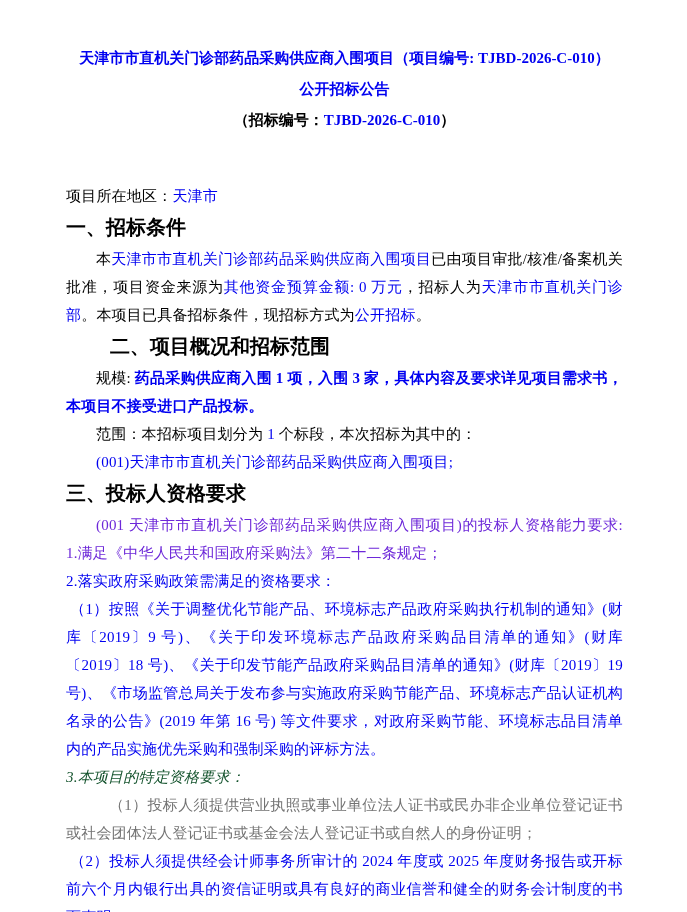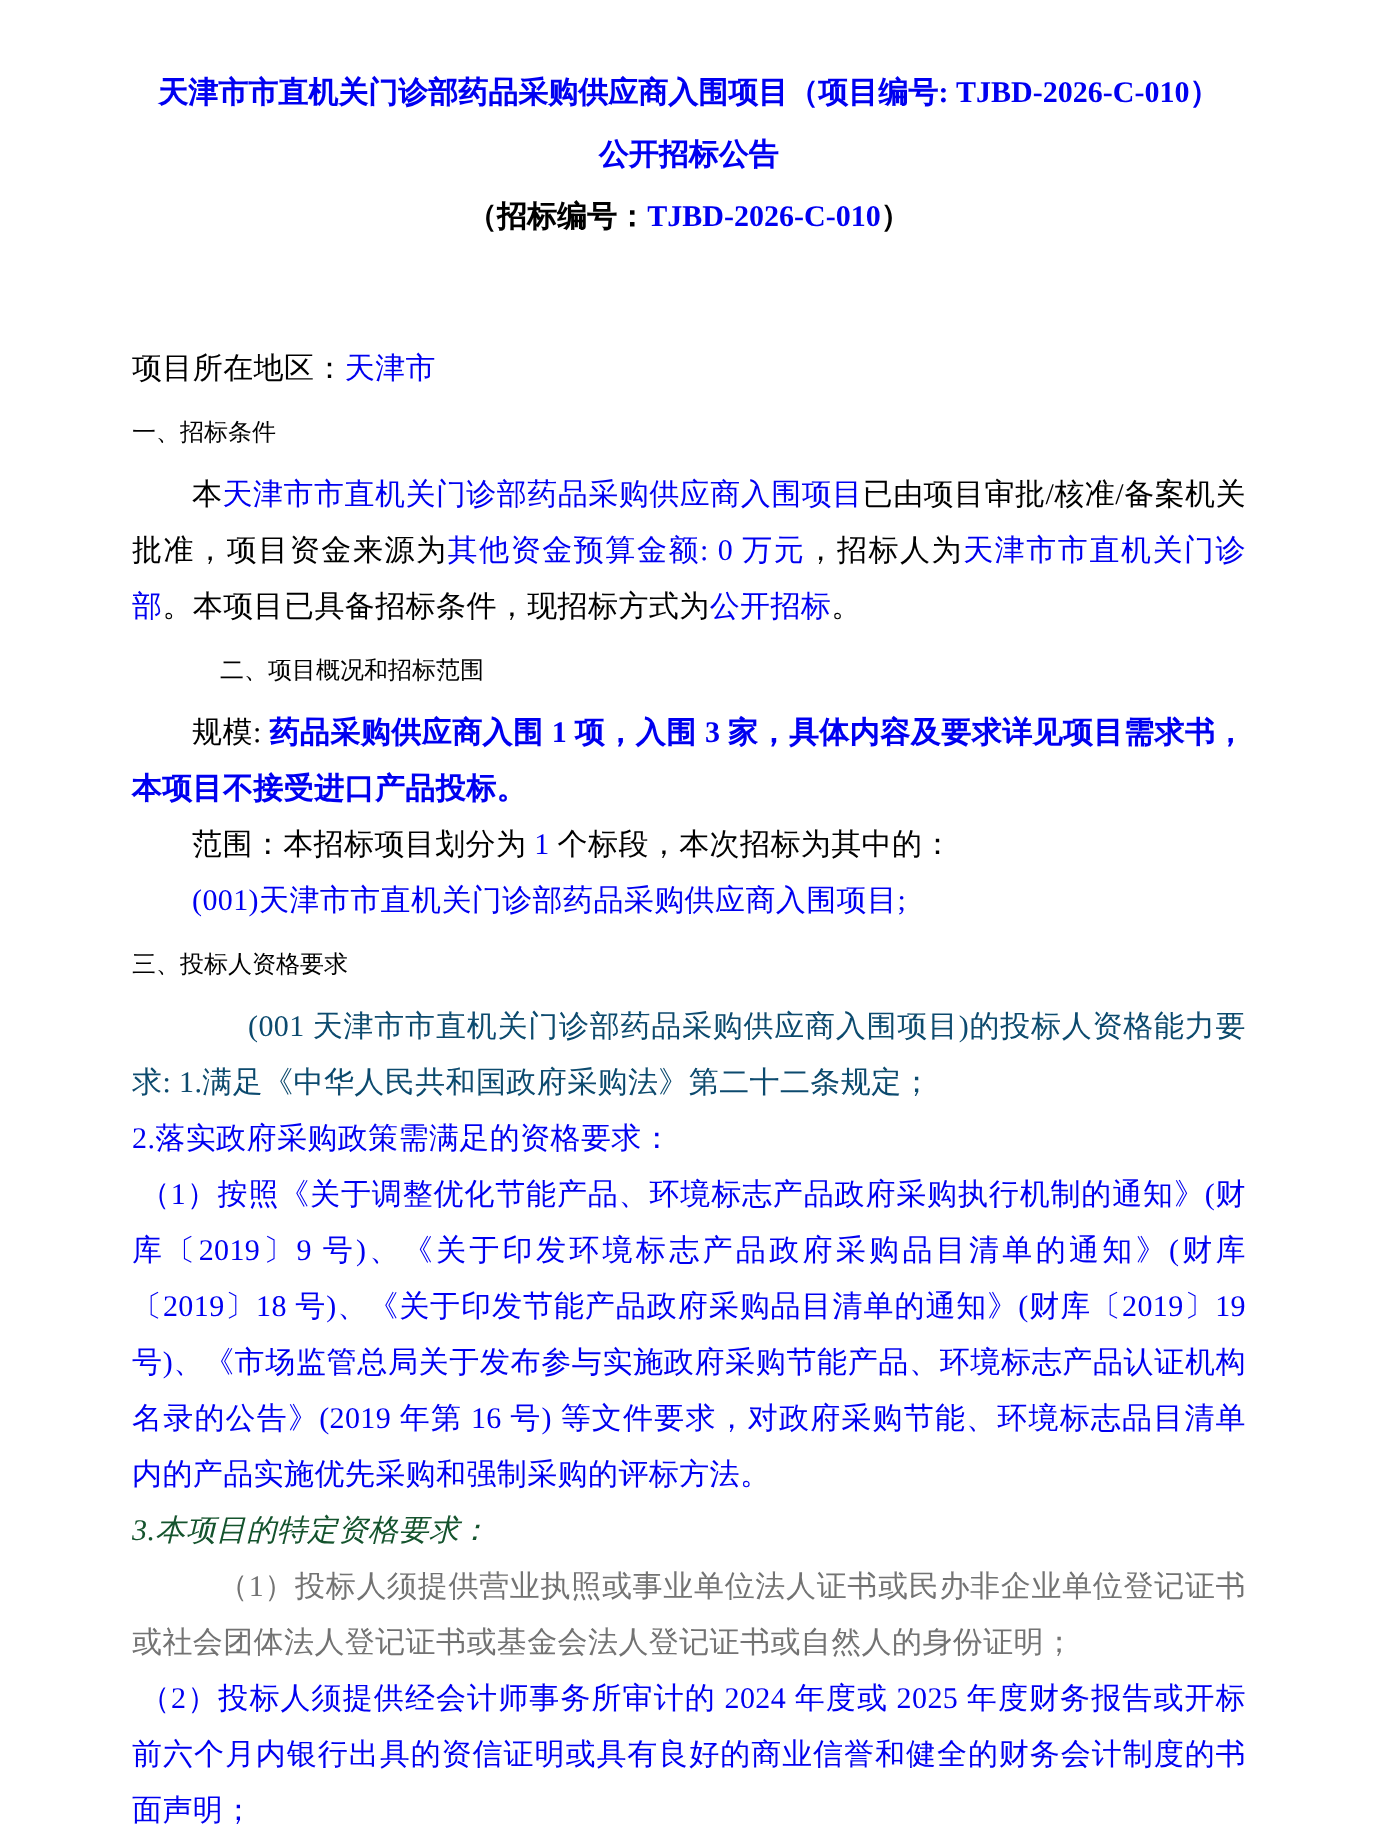--- a/index.html
+++ b/index.html
@@ -11,43 +11,43 @@
     width: 687px;
     height: 912px;
     overflow: hidden;
     font-family: "Liberation Serif", "DejaVu Serif", serif;
     color: #000000;
   }
   .page {
     box-sizing: border-box;
     width: 687px;
     height: 808px;
-    padding: 24px 64px 0 66px;
+    padding: 35px 64px 0 66px;
   }
   .title-block {
     margin-top: 8px;
     margin-bottom: 46px;
   }
   .title-line {
     font-weight: bold;
     text-align: center;
     font-size: 15px;
     line-height: 31px;
     white-space: nowrap;
   }
   .para {
     font-size: 15px;
     line-height: 28px;
     text-align: justify;
     margin: 0;
     letter-spacing: 0.2px;
   }
   .heading {
-    font-size: 12px;
-    font-weight: normal;
+    font-size: 20px;
+    font-weight: bold;
     line-height: 29px;
     margin: 3px 0 3px 0;
   }
   .indent0 { text-indent: 0; }
   .indent1 { text-indent: 4px; }
   .indent2 { text-indent: 2em; }
 </style>
 </head>
 <body>
 
@@ -59,20 +59,20 @@
     </div>
   <div>
       <div class="para indent0"><span style="color: rgb(0, 0, 0); margin-top: 44px;">项目所在地区：</span><span style="color: rgb(0, 0, 240);">天津市</span></div>
       <div class="heading"><span style="color: rgb(0, 0, 0);">一、招标条件</span></div>
       <div class="para indent2"><span style="color: rgb(0, 0, 0);">本</span><span style="color: rgb(0, 0, 240);">天津市市直机关门诊部药品采购供应商入围项目</span><span style="color: rgb(0, 0, 0);">已由项目审批/核准/备案机关批准，项目资金来源为</span><span style="color: rgb(0, 0, 240);">其他资金预算金额: 0 万元</span><span style="color: rgb(0, 0, 0);">，招标人为</span><span style="color: rgb(0, 0, 240);">天津市市直机关门诊部</span><span style="color: rgb(0, 0, 0);">。本项目已具备招标条件，现招标方式为</span><span style="color: rgb(0, 0, 240);">公开招标</span><span style="color: rgb(0, 0, 0);">。</span></div>
       <div class="heading"><span style="color: rgb(0, 0, 0); margin-left: 44px;">二、项目概况和招标范围</span></div>
       <div class="para indent2"><span style="color: rgb(0, 0, 0);">规模: </span><span style="color: rgb(0, 0, 240); font-weight: bold;">药品采购供应商入围 1 项，入围 3 家，具体内容及要求详见项目需求书，本项目不接受进口产品投标。</span></div>
       <div class="para indent2"><span style="color: rgb(0, 0, 0);">范围：本招标项目划分为 </span><span style="color: rgb(0, 0, 240);">1</span><span style="color: rgb(0, 0, 0);"> 个标段，本次招标为其中的：</span></div>
       <div class="para indent2"><span style="color: rgb(0, 0, 240);">(001)天津市市直机关门诊部药品采购供应商入围项目;</span></div>
       <div class="heading"><span style="color: rgb(0, 0, 0);">三、投标人资格要求</span></div>
-      <div class="para indent2"><span style="color: #0c4a6e; margin-left: 28px;">(001 天津市市直机关门诊部药品采购供应商入围项目)的投标人资格能力要求: 1.满足《中华人民共和国政府采购法》第二十二条规定；</span></div>
+      <div class="para indent2"><span style="color: #6d28d9;">(001 天津市市直机关门诊部药品采购供应商入围项目)的投标人资格能力要求: 1.满足《中华人民共和国政府采购法》第二十二条规定；</span></div>
       <div class="para indent0"><span style="color: rgb(0, 0, 240);">2.落实政府采购政策需满足的资格要求：</span></div>
       <div class="para indent1"><span style="color: rgb(0, 0, 240);">（1）按照《关于调整优化节能产品、环境标志产品政府采购执行机制的通知》(财库〔2019〕9 号)、《关于印发环境标志产品政府采购品目清单的通知》(财库〔2019〕18 号)、《关于印发节能产品政府采购品目清单的通知》(财库〔2019〕19 号)、《市场监管总局关于发布参与实施政府采购节能产品、环境标志产品认证机构名录的公告》(2019 年第 16 号) 等文件要求，对政府采购节能、环境标志品目清单内的产品实施优先采购和强制采购的评标方法。</span></div>
       <div class="para indent0"><span style="color: #14532d; font-style: italic;">3.本项目的特定资格要求：</span></div>
       <div class="para indent1"><span style="color: #737373; margin-left: 39px;">（1）投标人须提供营业执照或事业单位法人证书或民办非企业单位登记证书或社会团体法人登记证书或基金会法人登记证书或自然人的身份证明；</span></div>
       <div class="para indent1"><span style="color: rgb(0, 0, 240);">（2）投标人须提供经会计师事务所审计的 2024 年度或 2025 年度财务报告或开标前六个月内银行出具的资信证明或具有良好的商业信誉和健全的财务会计制度的书面声明；</span></div>
     </div>
 </div>
 
 </body></html>

